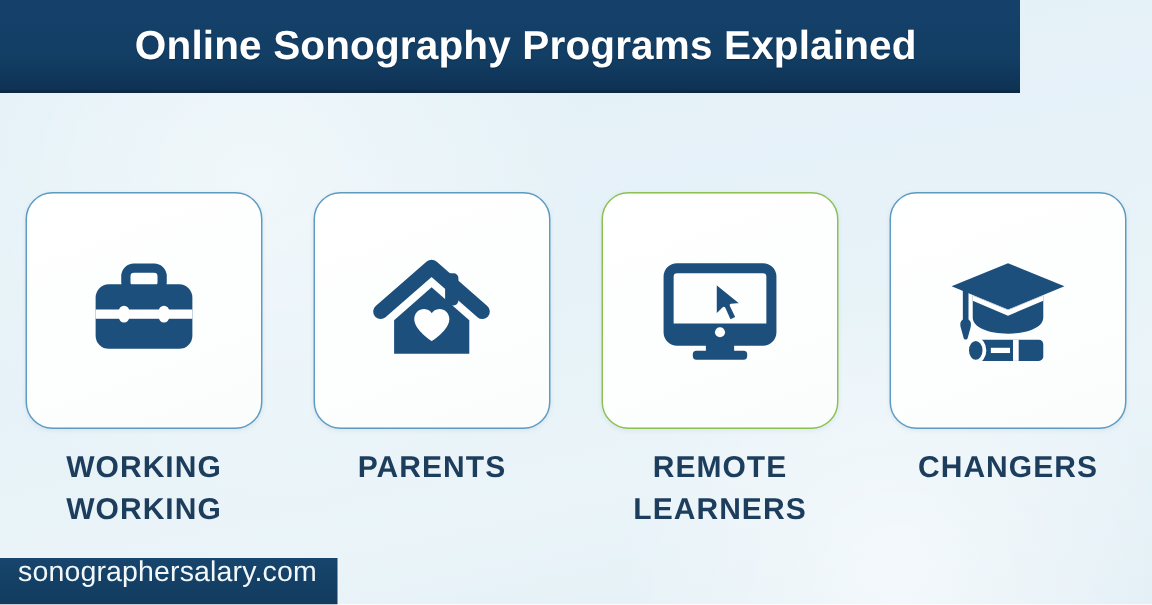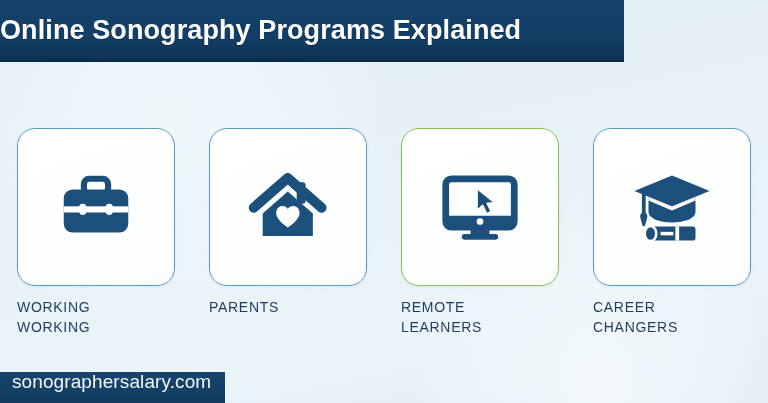--- a/index.html
+++ b/index.html
@@ -13,24 +13,25 @@
     width:768px; height:403px;
     background:
       radial-gradient(circle at 78% 96%, rgba(255,255,255,0.55) 0%, rgba(255,255,255,0) 26%),
       radial-gradient(circle at 22% 30%, rgba(255,255,255,0.45) 0%, rgba(255,255,255,0) 34%),
       linear-gradient(168deg, #e2f0f7 0%, #e6f2f8 42%, #eaf4f9 72%, #e3eff6 100%);
   }
 
   
   .header {
     position:absolute; left:0; top:0;
-    width:624px; height:62px;
+    width:680px; height:62px;
     background:linear-gradient(180deg, #14406a 0%, #133f66 60%, #0e3253 100%);
-    display:flex; align-items:center; 
+    display:flex; align-items:center; justify-content:center;
     border-bottom:2px solid #0c2a45;
+    padding-left:21px;
   }
   .header-title {
     color:#ffffff;
     font-size:27px;
     font-weight:bold;
     letter-spacing:0.1px;
     line-height:1;
     white-space:nowrap;
     text-shadow:0 1px 1px rgba(0,0,0,0.25);
   }
@@ -56,24 +57,24 @@
 
   
   .labels {
     position:absolute; left:0; top:298px;
     width:768px;
     display:flex; justify-content:center; align-items:flex-start;
     gap:34px;
   }
   .label-cell {
     width:158px;
-    text-align:left;
+    text-align:center;
     color:#1d3d5c;
-    font-size:14px;
-    font-weight:normal;
+    font-size:20px;
+    font-weight:bold;
     letter-spacing:0.7px;
     line-height:1.42;
   }
   .label-cell .ln { display:block; }
 
   
   .footer-badge {
     position:absolute; left:0; top:372px;
     height:31px;
     padding:0 14px 0 12px;
@@ -161,21 +162,20 @@
       <span class="ln">WORKING</span>
     </div>
     <div class="label-cell">
       <span class="ln">PARENTS</span>
     </div>
     <div class="label-cell">
       <span class="ln">REMOTE</span>
       <span class="ln">LEARNERS</span>
     </div>
     <div class="label-cell">
-      <span class="ln">CAREER</span>
       <span class="ln">CHANGERS</span>
     </div>
   </div>
 
   <div class="footer-badge">
     <span class="footer-badge-text">sonographersalary.com</span>
   </div>
 
 </div>
 

